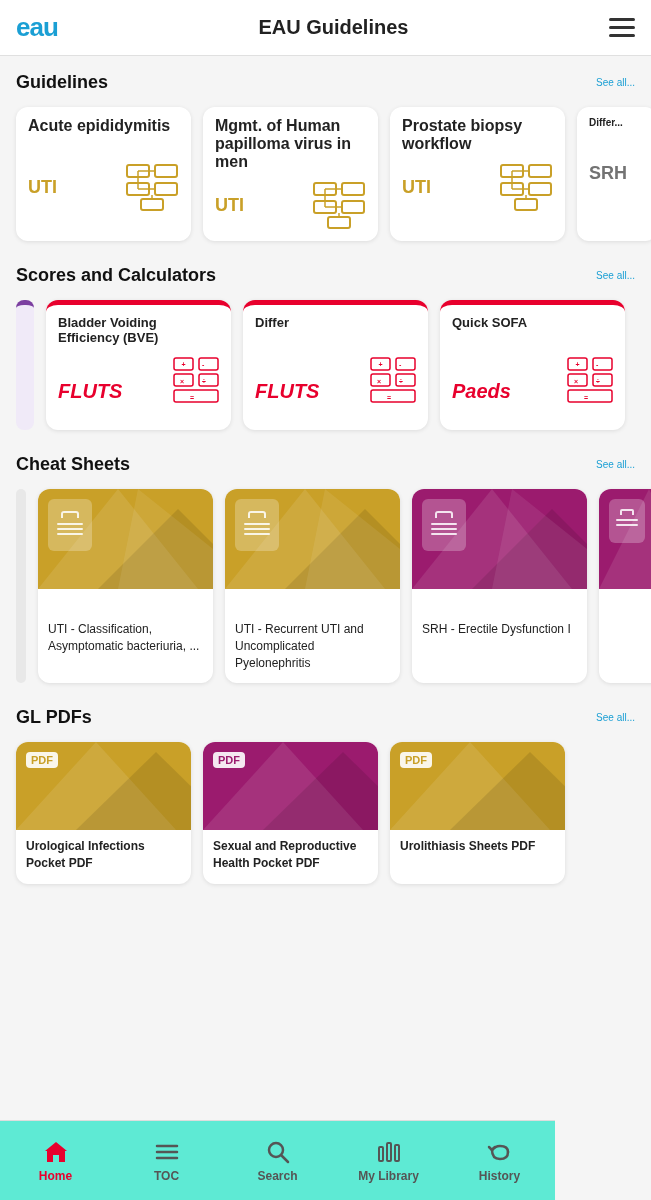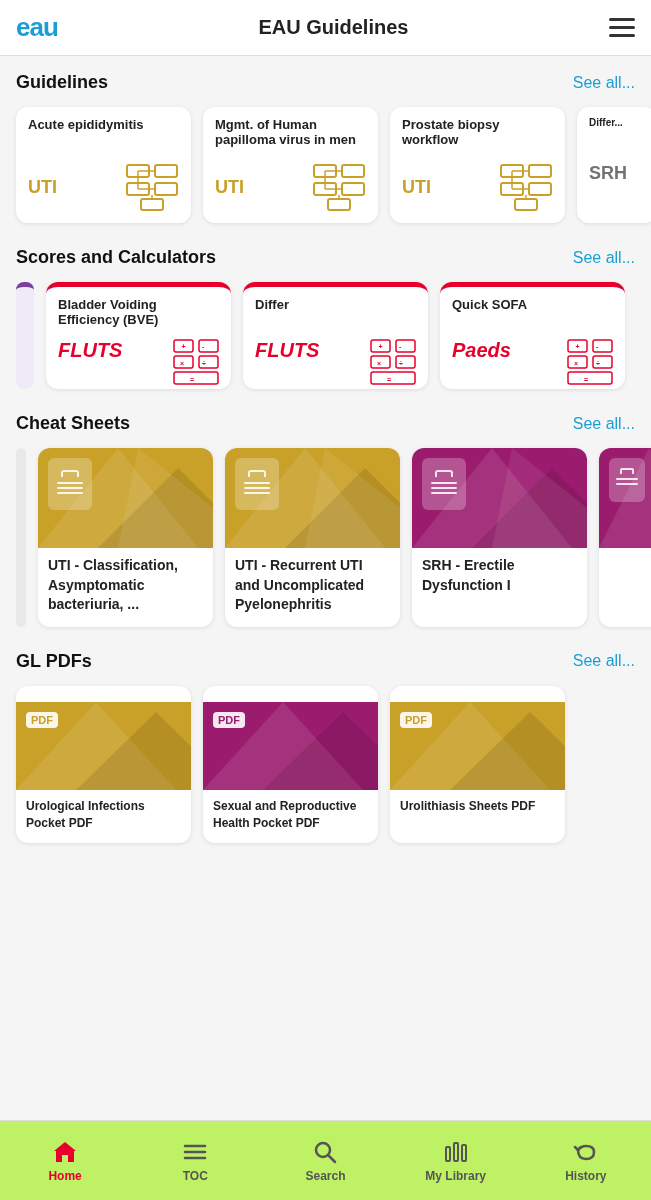--- a/index.html
+++ b/index.html
@@ -61,21 +61,21 @@
       align-items: center;
       padding: 0 16px;
       margin-bottom: 10px;
     }
     .section-title {
       font-size: 18px;
       font-weight: 700;
       color: #111;
     }
     .see-all {
-      font-size: 16px;
+      font-size: 10px;
       color: #1a9fd4;
       cursor: pointer;
     }
 
     
     .scroll-row {
       display: flex;
       overflow-x: auto;
       gap: 12px;
       padding: 4px 16px 8px 16px;
@@ -87,21 +87,21 @@
     .algo-card {
       min-width: 175px;
       max-width: 175px;
       background: #fff;
       border-radius: 12px;
       padding: 10px 12px 12px;
       flex-shrink: 0;
       box-shadow: 0 1px 4px rgba(0,0,0,0.1);
     }
     .algo-card-title {
-      font-size: 13px;
+      font-size: 16px;
       font-weight: 600;
       color: #222;
       margin-bottom: 10px;
       min-height: 36px;
     }
     .algo-card-footer {
       display: flex;
       align-items: center;
       justify-content: space-between;
       margin-top: 8px;
@@ -114,35 +114,35 @@
     .algo-badge.srh {
       color: #737373;
     }
 
     
     .calc-card {
       min-width: 185px;
       max-width: 185px;
       background: #fff;
       border-radius: 12px;
-      padding: 10px 12px 4px;
+      padding: 10px 12px 27px;
       flex-shrink: 0;
       box-shadow: 0 1px 4px rgba(0,0,0,0.1);
       border-top: 5px solid #e8002d;
     }
     .calc-card-title {
       font-size: 13px;
       font-weight: 600;
       color: #222;
       margin-bottom: 8px;
       min-height: 34px;
     }
     .calc-footer {
       display: flex;
-      align-items: flex-start;
+      align-items: flex-end;
       justify-content: space-between;
       margin-top: 8px;
     }
     .calc-badge {
       font-size: 22px;
       font-weight: 900;
       color: #e8002d;
       font-style: italic;
     }
     .calc-badge.paeds {
@@ -165,42 +165,42 @@
       height: 100px;
       position: relative;
       overflow: hidden;
     }
     .cheat-card-img.gold { background: #c9a028; }
     .cheat-card-img.crimson { background: #9b1b6e; }
     .cheat-card-body {
       padding: 8px 10px 12px;
     }
     .cheat-card-title {
-      font-size: 14px;
-      font-weight: 700;
+      font-size: 12px;
+      font-weight: 400;
       color: #222;
       line-height: 1.4;
+      margin-top: 24px;
     }
 
     
     .pdf-card {
       min-width: 175px;
       max-width: 175px;
       background: #fff;
       border-radius: 12px;
       overflow: hidden;
       flex-shrink: 0;
       box-shadow: 0 1px 4px rgba(0,0,0,0.1);
     }
     .pdf-card-img {
       width: 100%;
       height: 88px;
       position: relative;
       overflow: hidden;
-      margin-top: 16px;
     }
     .pdf-card-img.gold { background: #c9a028; }
     .pdf-card-img.crimson { background: #9b1b6e; }
     .pdf-badge {
       position: absolute;
       top: 10px;
       left: 10px;
       background: rgba(255,255,255,0.9);
       border-radius: 4px;
       padding: 2px 5px;
@@ -215,23 +215,23 @@
       font-weight: 600;
       color: #222;
       line-height: 1.4;
     }
 
     
     .bottom-nav {
       position: fixed;
       bottom: 0;
       left: 0;
-      width: 651px;
+      width: 555px;
       height: 80px;
-      background: #bef264;
+      background: #5eead4;
       border-top: 1px solid #ddd;
       display: flex;
       align-items: center;
       justify-content: space-around;
     }
     .nav-item {
       display: flex;
       flex-direction: column;
       align-items: center;
       gap: 4px;

